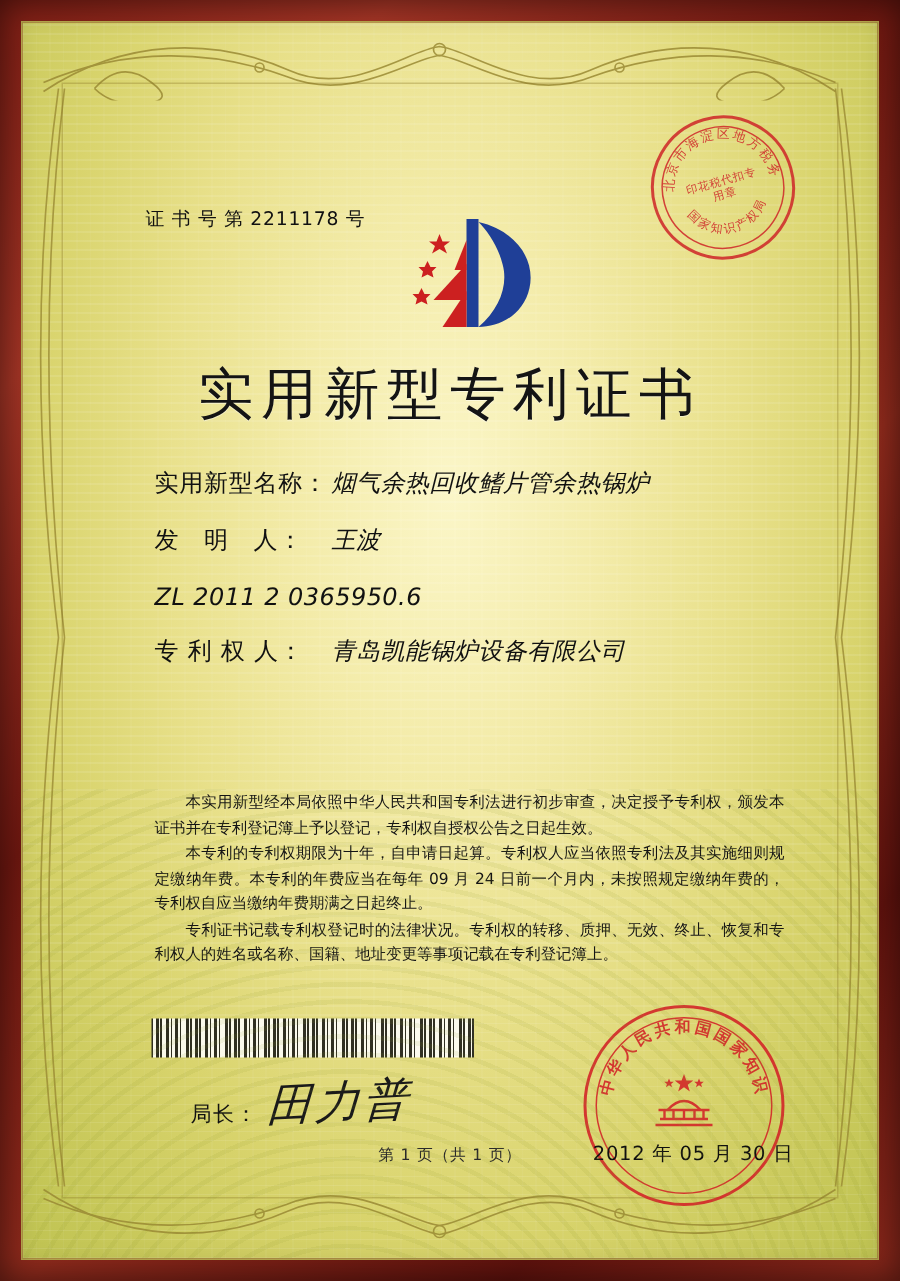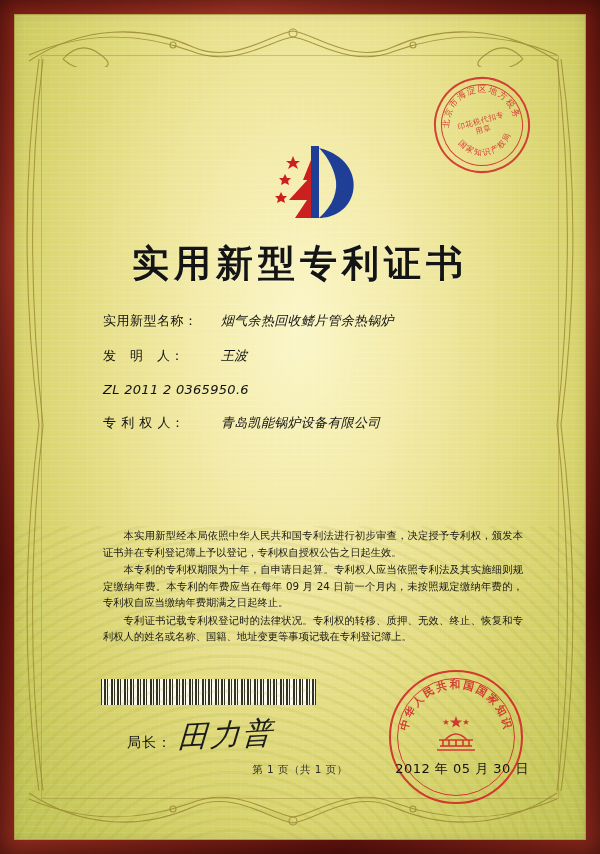--- a/index.html
+++ b/index.html
@@ -142,37 +142,37 @@
 
   h1.title {
     position: absolute;
     left: 0; right: 0;
     top: 228px;
     text-align: center;
     margin: 0;
     font-size: 37px;
     line-height: 1.1;
     letter-spacing: 5px;
-    font-weight: 700;
+    font-weight: 400;
     color: #141414;
     font-family: "DejaVu Serif", "Liberation Serif", serif;
     text-shadow: 0 1px 0 rgba(255,255,255,.45);
   }
 
   .fields {
     position: absolute;
     left: 88px;
     right: 60px;
     top: 297px;
   }
   .field-row {
     display: flex;
     align-items: flex-start;
     margin-bottom: 17px;
-    font-size: 13px;
+    font-size: 16px;
     color: #111;
   }
   .field-label {
     width: 118px;
     flex: 0 0 118px;
     letter-spacing: .5px;
     white-space: nowrap;
   }
   .field-value {
     flex: 1 1 auto;
@@ -318,20 +318,21 @@
       <g fill="none" stroke="#9a8a34" stroke-width="1.1" opacity=".8">
         <path d="M20 4 C 4 120, 4 240, 20 370 C 4 500, 4 620, 20 736"></path>
         <path d="M24 4 C 10 120, 10 240, 24 370 C 10 500, 10 620, 24 736"></path>
       </g>
     </svg>
 
     <div class="inner-rule"></div>
 
     <div class="content">
 
+      <div class="cert-no">证 书 号 第 2211178 号</div>
 
       <svg class="logo" viewBox="0 0 96 88">
         <path d="M44 6 L52 6 L52 78 L44 78 Z" fill="#1f3f97"></path>
         <path d="M52 8 C 78 14, 90 34, 86 52 C 82 70, 66 78, 52 78 C 66 66, 72 50, 68 36 C 65 24, 58 14, 52 8 Z" fill="#1f3f97"></path>
         <path d="M44 20 L36 40 L44 40 Z" fill="#cc2020"></path>
         <path d="M44 36 L22 60 L44 60 Z" fill="#cc2020"></path>
         <path d="M44 54 L28 78 L44 78 Z" fill="#cc2020"></path>
         <polygon points="26,16 28,21 33,21 29,24 31,29 26,26 21,29 23,24 19,21 24,21" fill="#cc2020"></polygon>
         <polygon points="18,34 20,38 24,38 21,41 22,45 18,43 14,45 15,41 12,38 16,38" fill="#cc2020"></polygon>
         <polygon points="14,52 16,56 20,56 17,59 18,63 14,61 10,63 11,59 8,56 12,56" fill="#cc2020"></polygon>

